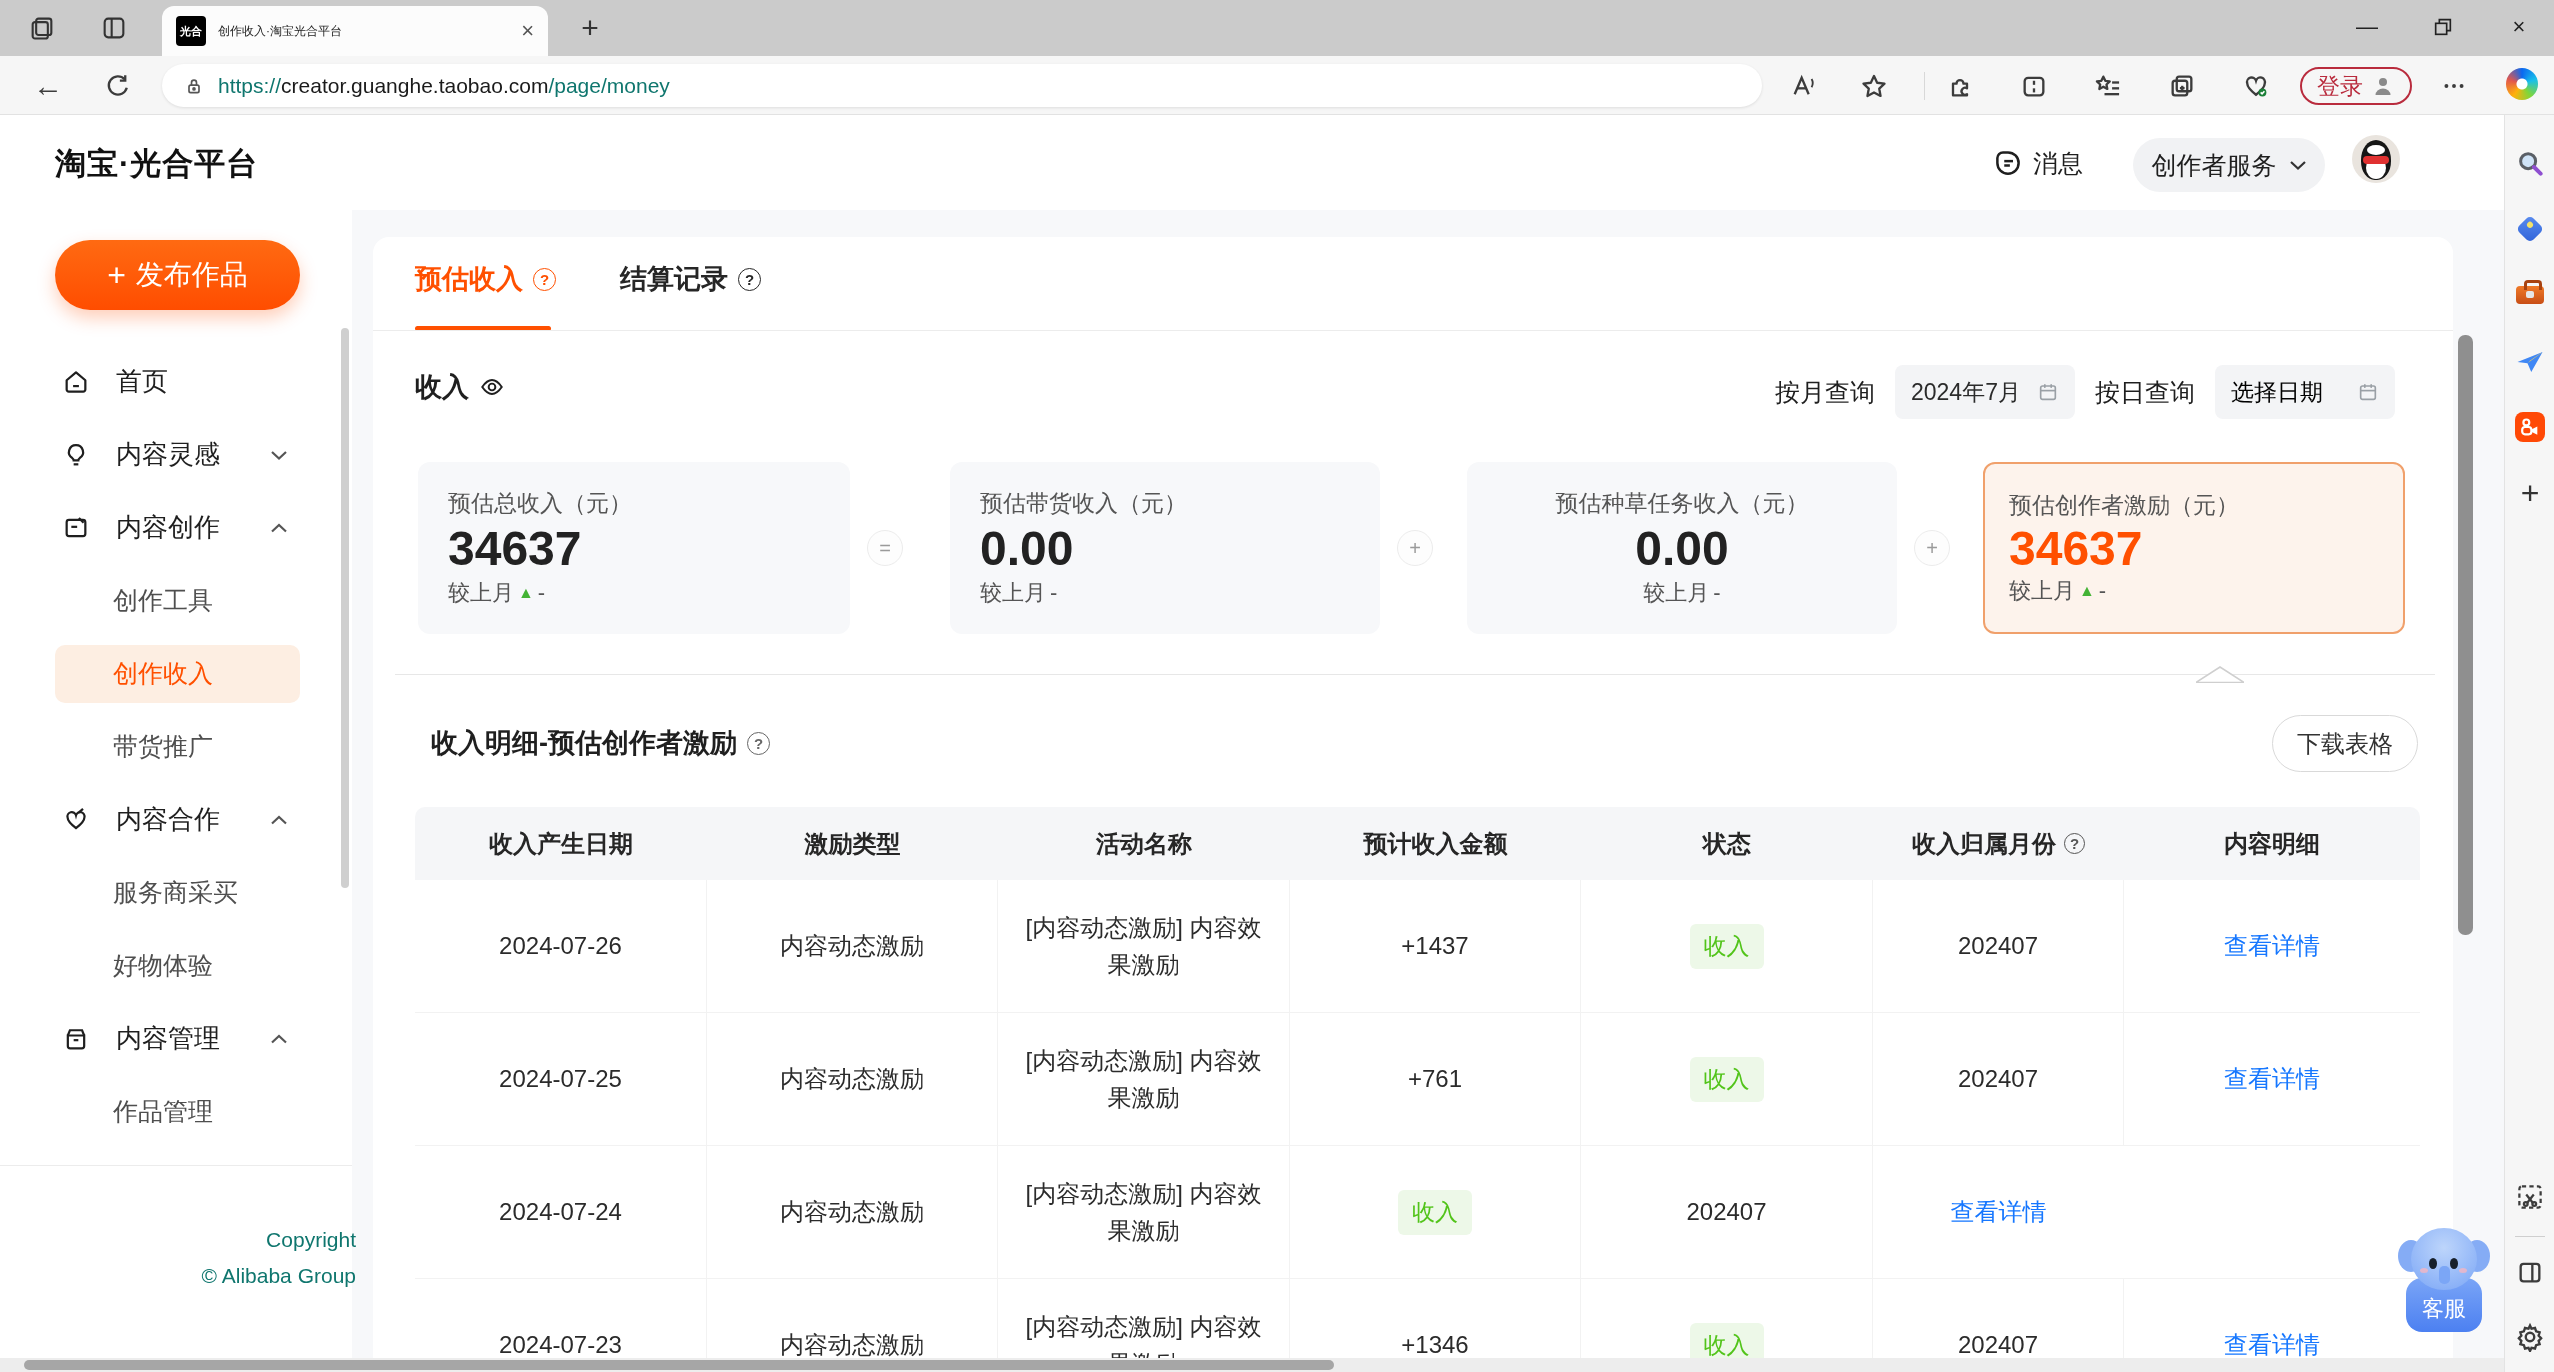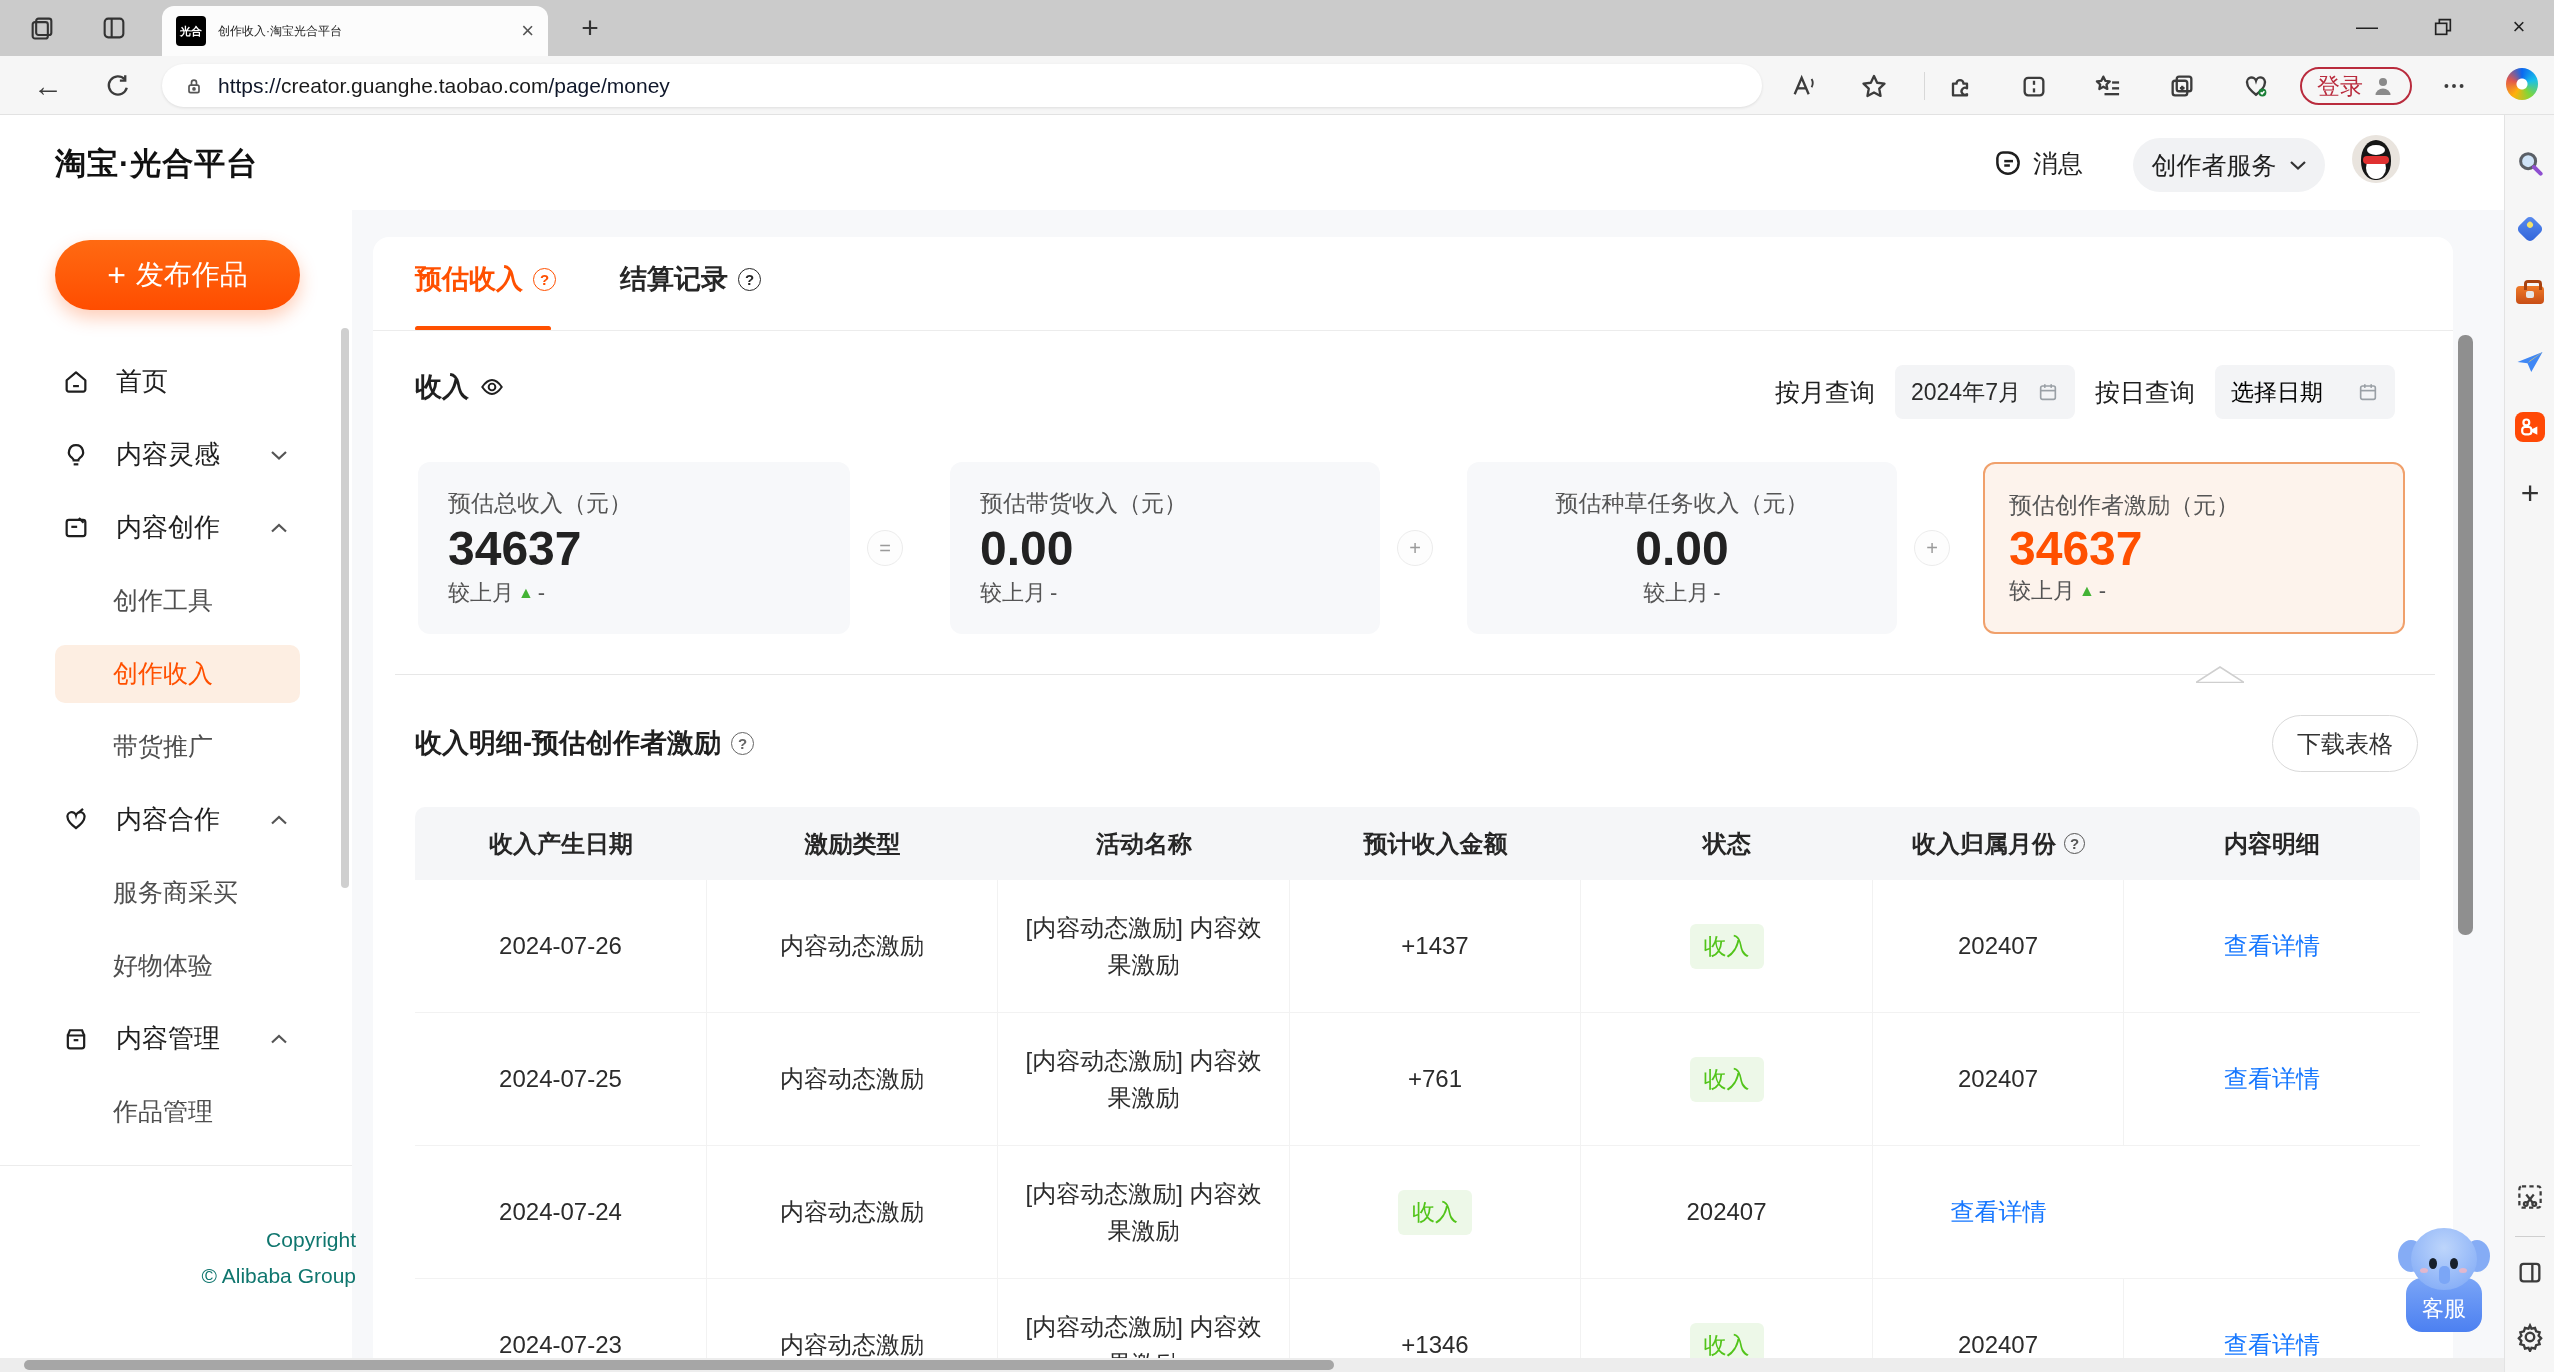--- a/index.html
+++ b/index.html
@@ -14,21 +14,21 @@
   .tab-title { flex:1; font-size:12px; color:#222; white-space:nowrap; overflow:hidden; text-overflow:ellipsis; }
   .tab-close { font-size:22px; color:#555; flex:none; }
   .newtab { position:absolute; left:570px; top:10px; width:40px; height:36px; font-size:30px; color:#333; display:flex; align-items:center; justify-content:center; }
   .winbtn { position:absolute; top:6px; width:58px; height:42px; display:flex; align-items:center; justify-content:center; color:#222; font-size:22px; }
 
   
   .toolbar { position:absolute; left:0; top:56px; width:2554px; height:59px; background:#f6f6f6; border-bottom:1px solid #e2e2e2; }
   .nav-btn { position:absolute; top:8px; width:44px; height:44px; display:flex; align-items:center; justify-content:center; font-size:30px; color:#3c3c3c; }
   .addressbar { position:absolute; left:162px; top:8px; width:1600px; height:43px; background:#fff; border-radius:22px; box-shadow:0 1px 3px rgba(0,0,0,.10); display:flex; align-items:center; padding:0 22px; gap:14px; }
   .url { font-size:21px; white-space:nowrap; }
-  .url .dim { color:#0f172a; } .url .host { color:#1b1b1b; }
+  .url .dim { color:#0f766e; } .url .host { color:#1b1b1b; }
   .tb-right { position:absolute; top:8px; width:44px; height:44px; display:flex; align-items:center; justify-content:center; color:#3c3c3c; }
   .tb-sep { position:absolute; top:16px; width:1px; height:28px; background:#d8d8d8; }
   .login-pill { position:absolute; left:2300px; top:11px; width:112px; height:38px; border:2px solid #b92b3d; border-radius:20px; display:flex; align-items:center; justify-content:center; gap:8px; color:#b92b3d; font-size:23px; }
   .copilot { position:absolute; left:2506px; top:12px; width:32px; height:32px; border-radius:50%;
     background:radial-gradient(circle at 50% 50%, #ffffff 0 5px, transparent 6px), conic-gradient(#0b68f0,#19c0ea,#7fd63a,#ffb10a,#e2574c,#0b68f0); }
 
   
   .edgebar { position:absolute; left:2504px; top:115px; width:50px; height:1257px; background:#f6f6f6; border-left:1px solid #e3e3e3; }
   .edge-ic { position:absolute; left:8px; width:34px; height:34px; display:flex; align-items:center; justify-content:center; color:#3c3c3c; }
   .tag-shape { width:20px; height:20px; background:linear-gradient(135deg,#5b8df0,#2f62d8); border-radius:5px; transform:rotate(45deg); position:relative; }
@@ -85,21 +85,21 @@
   .stat-card .cvalue { font-size:48px; font-weight:bold; color:#222; line-height:52px; }
   .stat-card .cfoot { font-size:22px; color:#555; display:flex; align-items:center; gap:4px; }
   .stat-card.hl { background:#fdf3ec; border:2px solid #f0a06b; }
   .stat-card.hl .cvalue { color:#ff5000; }
   .tri-up { color:#44b335; font-size:16px; }
   .opcircle { position:absolute; top:293px; width:36px; height:36px; border-radius:50%; background:#fdfdfd; border:1px solid #ececec; color:#9a9a9a; font-size:20px; display:flex; align-items:center; justify-content:center; }
 
   .mid-divider { position:absolute; left:22px; top:437px; width:2040px; height:1px; background:#e7e7e7; }
   .caret-notch { position:absolute; left:1823px; top:429px; }
 
-  .detail-title { position:absolute; left:42px; top:488px; display:flex; align-items:center; gap:10px; font-size:27px; font-weight:600; color:#1f1f1f; }
+  .detail-title { position:absolute; left:58px; top:488px; display:flex; align-items:center; gap:10px; font-size:27px; font-weight:600; color:#1f1f1f; }
   .download-btn { position:absolute; left:1899px; top:478px; width:146px; height:57px; border:1px solid #d9d9d9; border-radius:29px; display:flex; align-items:center; justify-content:center; font-size:24px; color:#333; background:#fff; }
 
   .table { position:absolute; left:42px; top:570px; width:2005px; }
   .thead { display:grid; grid-template-columns:292px 291px 292px 291px 292px 251px 296px; height:73px; background:#f5f6f8; border-radius:10px 10px 0 0; }
   .th { display:flex; align-items:center; justify-content:center; gap:8px; font-size:24px; font-weight:600; color:#262626; }
   .trow { display:grid; grid-template-columns:292px 291px 292px 291px 292px 251px 296px; height:133px; border-bottom:1px solid #f2f2f2; }
   .td { display:flex; align-items:center; justify-content:center; font-size:24px; color:#2b2b2b; border-right:1px solid #f2f2f2; text-align:center; }
   .td:last-child { border-right:none; }
   .td .wrap { width:250px; line-height:37px; }
   .badge { background:#edf8e8; color:#52c41a; font-size:23px; padding:7px 14px; border-radius:6px; }

